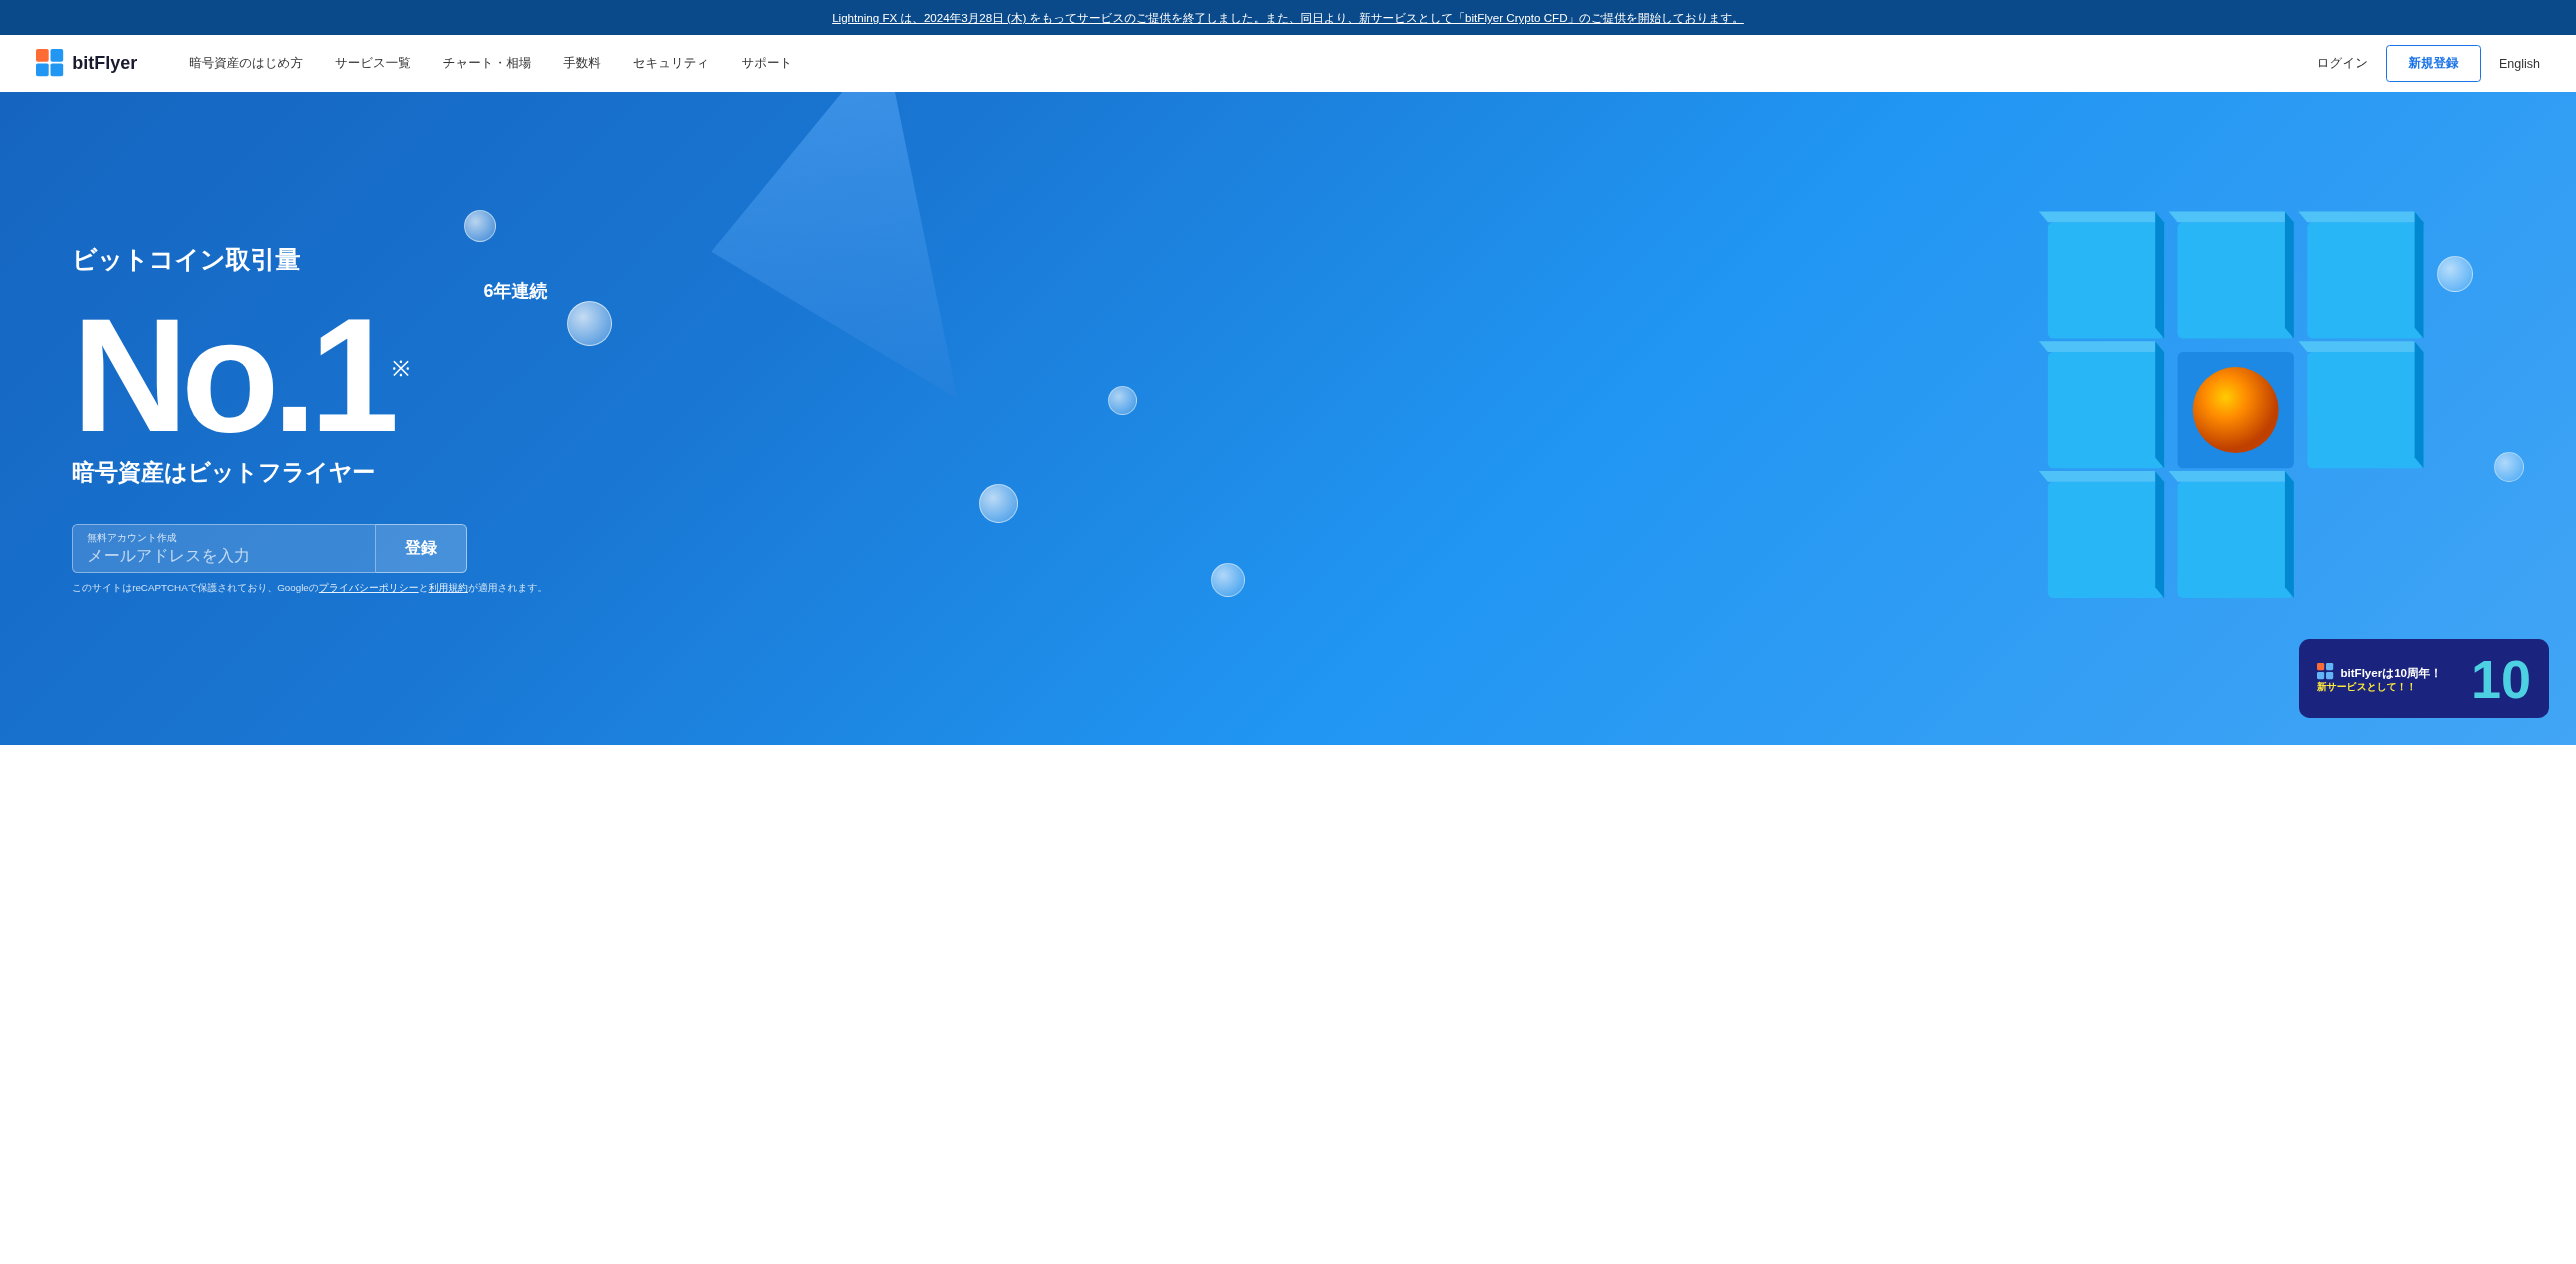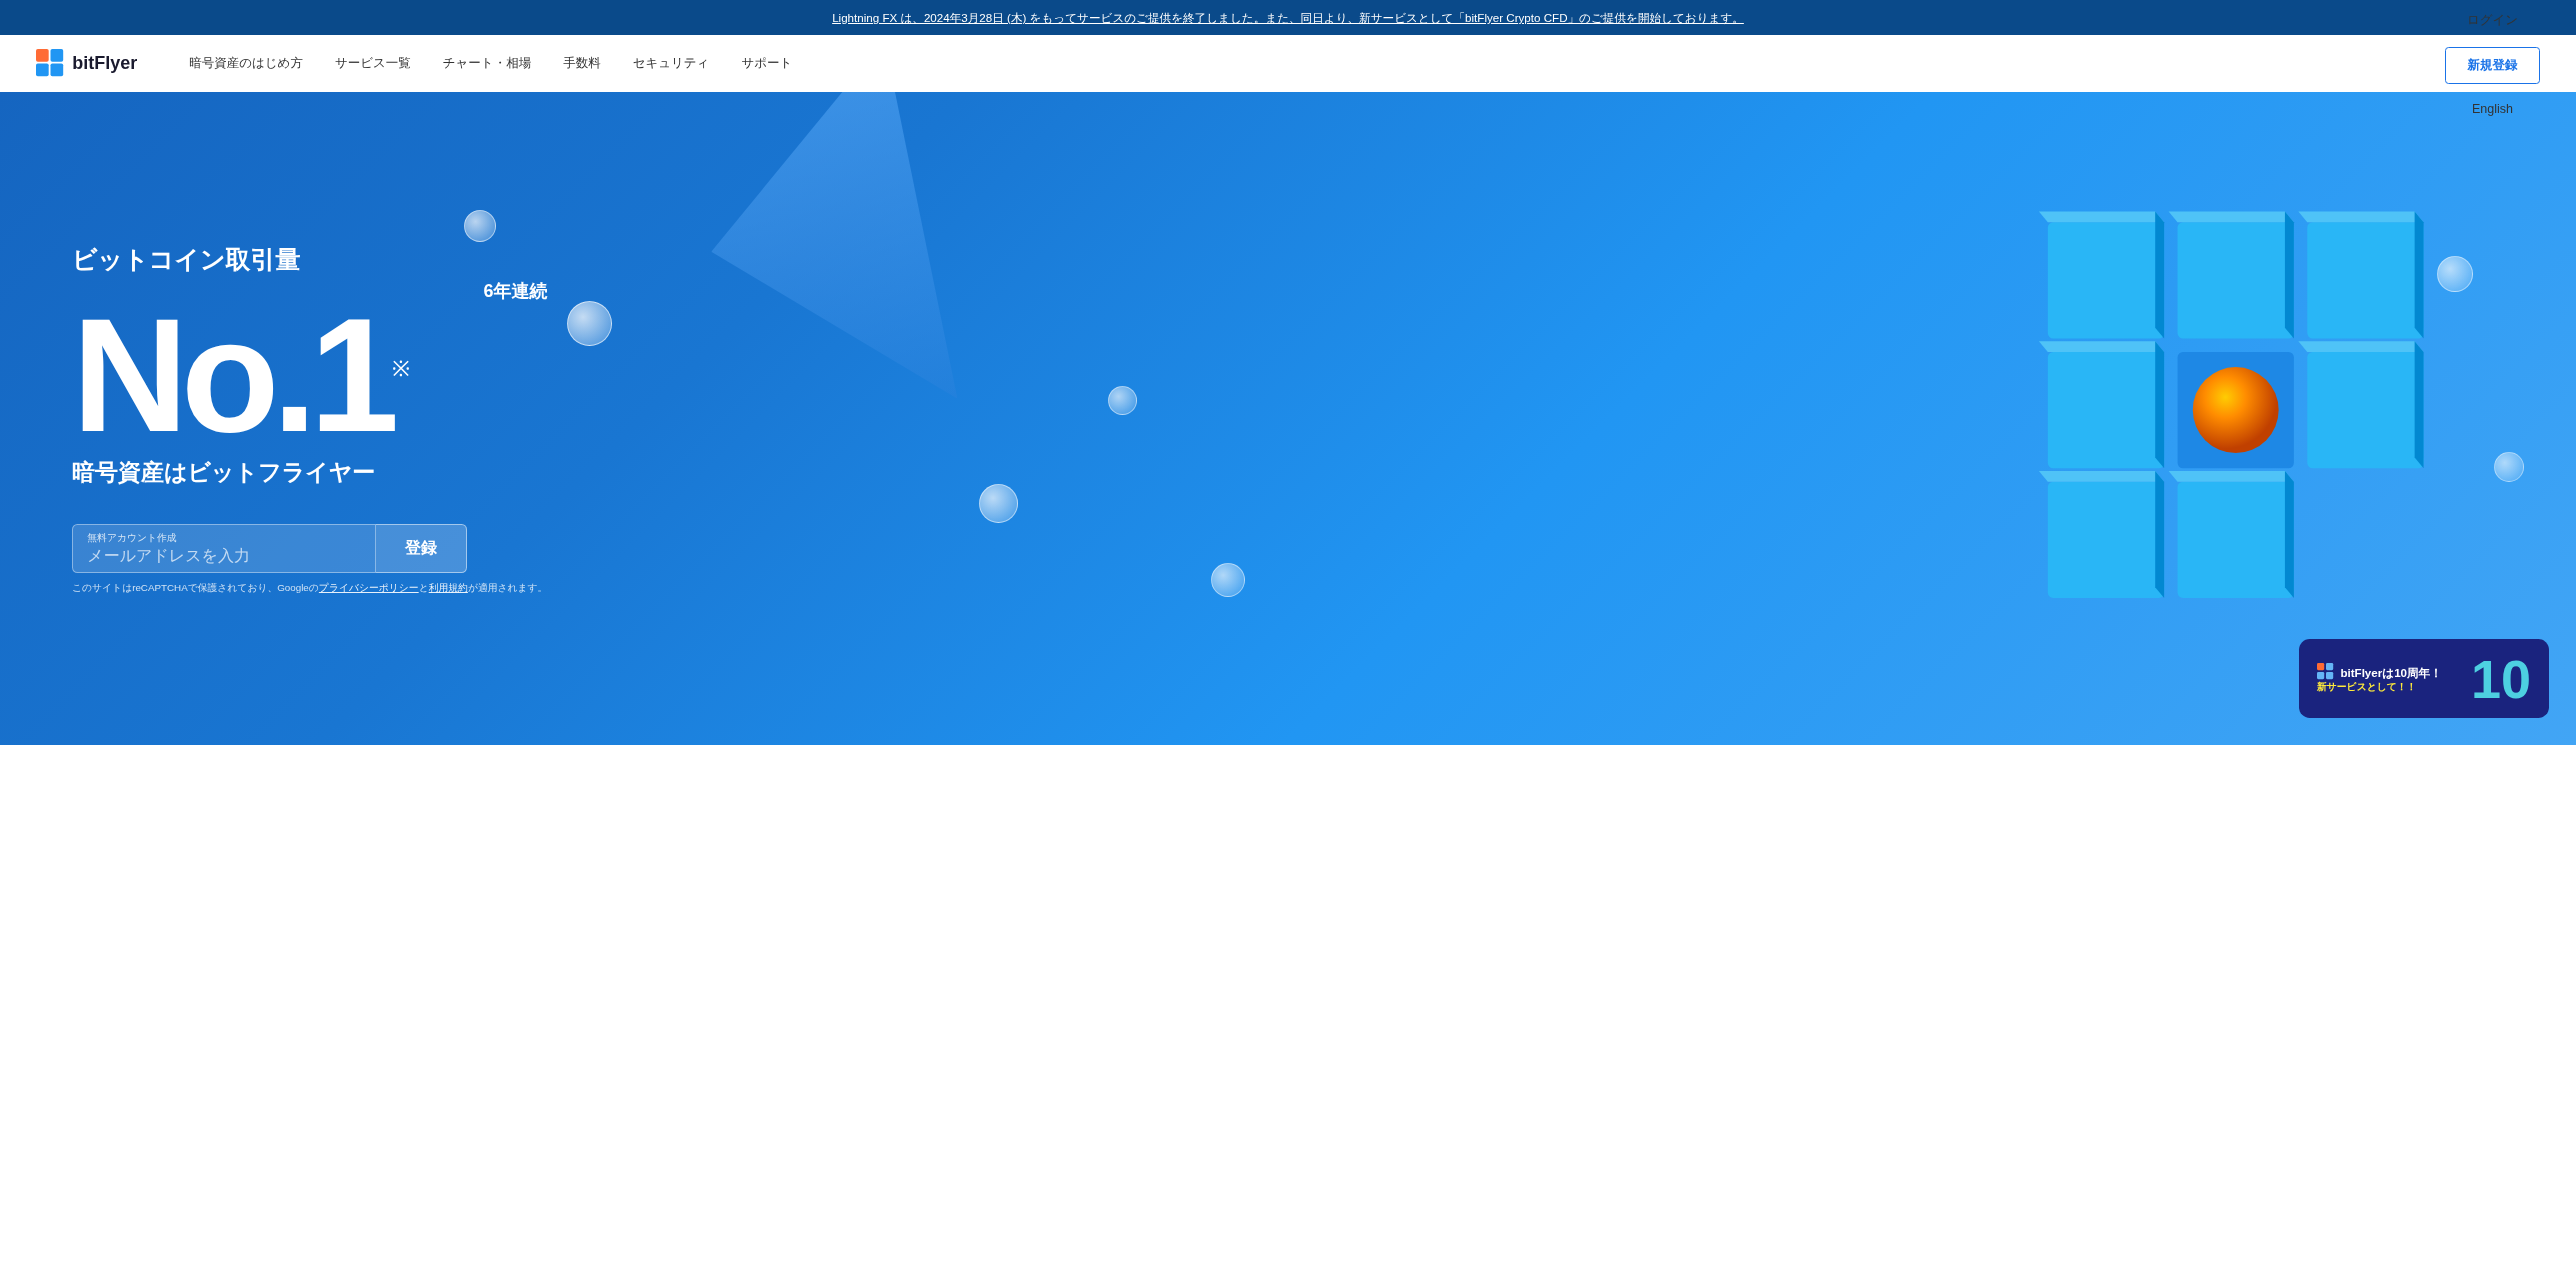--- a/index.html
+++ b/index.html
@@ -60,21 +60,20 @@
       text-decoration: none;
       height: 51px;
       display: flex;
       align-items: center;
     }
     .header-right {
       display: flex;
       align-items: center;
       gap: 18px;
       margin-left: auto;
-      flex-direction: column;
     }
     .login-btn {
       color: #333;
       font-size: 12.5px;
       cursor: pointer;
       background: none;
       border: none;
       font-family: inherit;
     }
     .register-btn {

